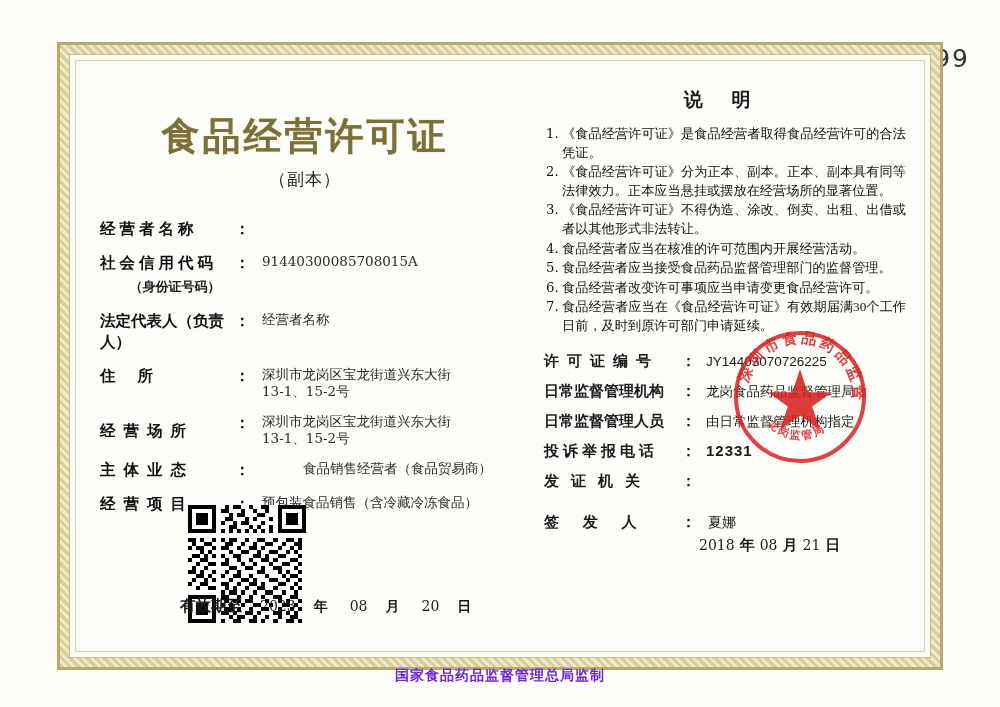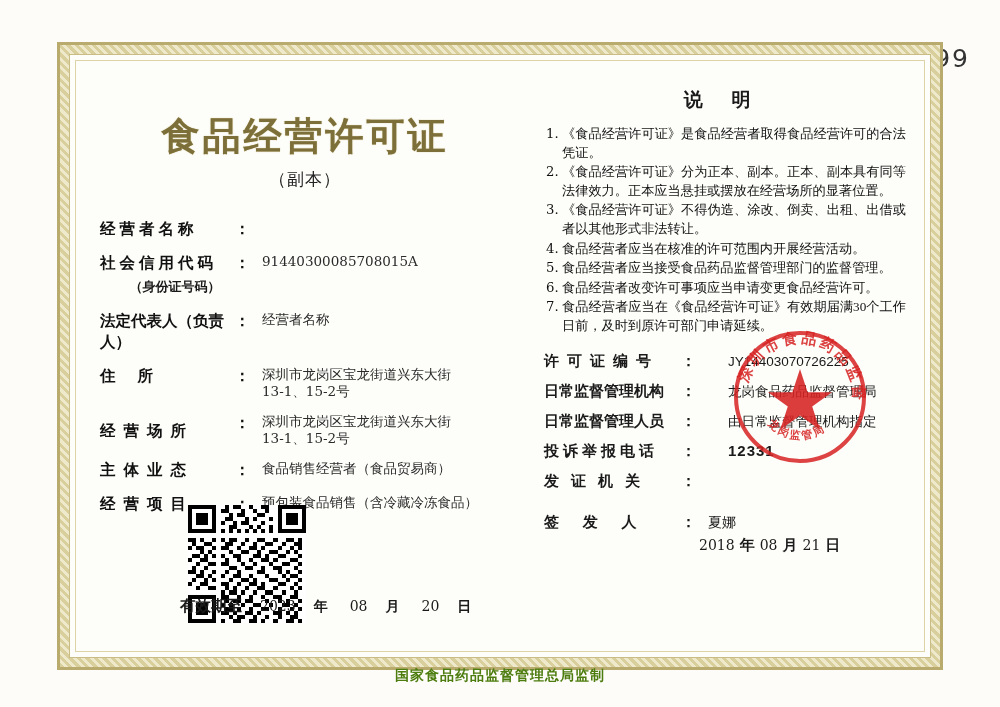--- a/index.html
+++ b/index.html
@@ -87,21 +87,21 @@
   
   .note-title{
     text-align:center;font-size:19px;font-weight:bold;letter-spacing:12px;
     margin:14px 0 12px 0;
   }
   .notes{font-size:13.2px;line-height:18.6px;color:#111;padding-left:6px;}
   .note{display:flex;margin-bottom:1px;}
   .note .n-idx{width:16px;flex:none;font-family:"DejaVu Serif",serif;}
   .note .n-txt{flex:1;text-align:justify;}
   .right-fields{margin-top:16px;padding-left:4px;}
-  .rrow{display:flex;align-items:baseline;margin-bottom:11px;gap:22px;}
+  .rrow{display:flex;align-items:baseline;margin-bottom:11px;}
   .rlabel{
     width:152px;flex:none;font-size:15px;font-weight:bold;
     display:flex;justify-content:space-between;
   }
   .rvalue{font-size:13.5px;padding-left:10px;font-family:Liberation Sans, sans-serif;}
   .rvalue.bold{font-weight:bold;font-size:15px;letter-spacing:1px;}
   
   .sign-row{display:flex;align-items:baseline;margin-top:22px;}
   .sign-name{font-size:14px;padding-left:12px;}
   .date-row{
@@ -109,21 +109,21 @@
     font-size:15px;font-weight:bold;
   }
   .date-row .d-num{font-size:14px;font-weight:normal;margin:0 5px;font-family:"DejaVu Serif",serif;}
   .seal{
     position:absolute;left:196px;top:268px;width:148px;height:148px;
     pointer-events:none;
   }
   
   .footer{
     position:absolute;left:0;right:0;bottom:-28px;text-align:center;
-    font-size:14px;font-weight:bold;letter-spacing:1px;color:#4d7c0f;font-family:Liberation Mono, monospace;
+    font-size:14px;font-weight:bold;letter-spacing:1px;color:#6d28d9;font-family:Liberation Mono, monospace;
   }
 </style>
 </head>
 <body>
 
 <div class="serial">0311699</div>
 
 <div class="cert-frame">
   <div class="cert-inner">
     <div class="cols">
@@ -169,21 +169,21 @@
           </div>
 
           <div class="frow">
             <div class="flabel">
                 <span class="txt" style="letter-spacing:8px;margin-top:8px;">经营场所</span>
                 <span class="colon">：</span>
               </div>
             <div class="fvalue" style="max-width:195px;">深圳市龙岗区宝龙街道兴东大街13-1、15-2号</div>
           </div>
 
-          <div class="frow" style="margin-top:10px;">
+          <div class="frow" style="margin-top:10px;gap:41px;">
             <div class="flabel">
                 <span class="txt" style="letter-spacing:8px;">主体业态</span>
                 <span class="colon">：</span>
               </div>
             <div class="fvalue">食品销售经营者（食品贸易商）</div>
           </div>
 
           <div class="frow" style="margin-top:10px;">
             <div class="flabel">
                 <span class="txt" style="letter-spacing:8px;">经营项目</span>

